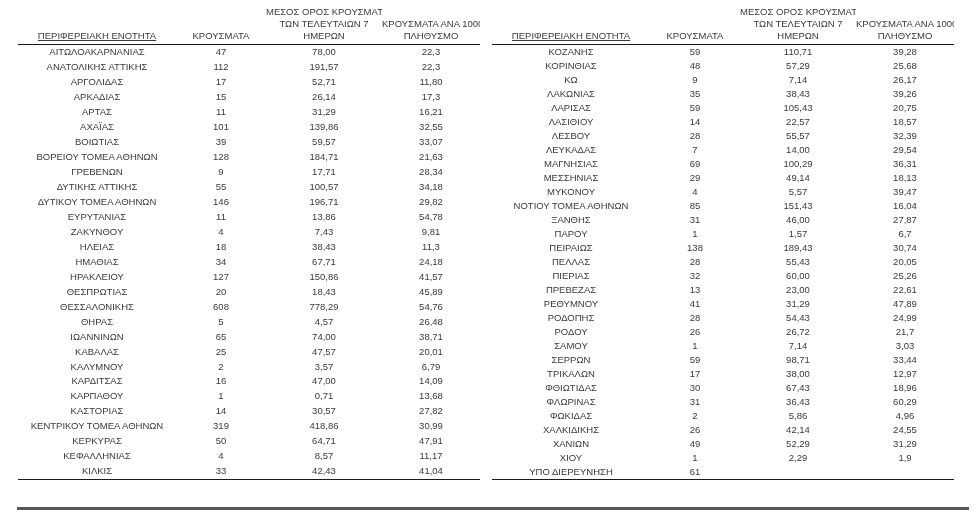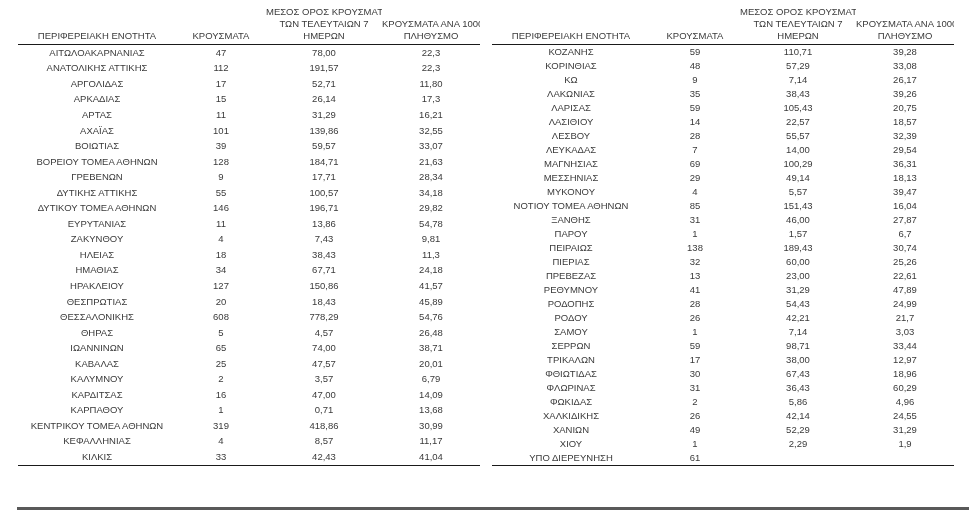--- a/index.html
+++ b/index.html
@@ -51,21 +51,21 @@
     padding-bottom: 2px;
   }
   table.dtable tbody td {
     height: 14px;
     line-height: 14px;
     vertical-align: middle;
   }
   table.dtable tbody tr:last-child td {
     border-bottom: 1.5px solid var(--border-color);
   }
-  .c-region  { width: 158px; }
+  .c-region  { width: 158px; text-decoration: underline; }
   .c-cases   { width: 90px; }
   .c-avg     { width: 116px; }
   .c-per     { width: 98px; }
   .bottom-rule {
     position: absolute;
     left: 17px;
     top: 507px;
     width: 952px;
     height: 3px;
     background: var(--rule-color);
@@ -233,24 +233,36 @@
             <td>47,00</td>
             <td>14,09</td>
           </tr>
           <tr>
             <td>ΚΑΡΠΑΘΟΥ</td>
             <td>1</td>
             <td>0,71</td>
             <td>13,68</td>
           </tr>
           <tr>
+            <td>ΚΑΣΤΟΡΙΑΣ</td>
+            <td>14</td>
+            <td>30,57</td>
+            <td>27,82</td>
+          </tr>
+          <tr>
             <td>ΚΕΝΤΡΙΚΟΥ ΤΟΜΕΑ ΑΘΗΝΩΝ</td>
             <td>319</td>
             <td>418,86</td>
             <td>30,99</td>
+          </tr>
+          <tr>
+            <td>ΚΕΡΚΥΡΑΣ</td>
+            <td>50</td>
+            <td>64,71</td>
+            <td>47,91</td>
           </tr>
           <tr>
             <td>ΚΕΦΑΛΛΗΝΙΑΣ</td>
             <td>4</td>
             <td>8,57</td>
             <td>11,17</td>
           </tr>
           <tr>
             <td>ΚΙΛΚΙΣ</td>
             <td>33</td>
@@ -280,21 +292,21 @@
           <tr>
             <td>ΚΟΖΑΝΗΣ</td>
             <td>59</td>
             <td>110,71</td>
             <td>39,28</td>
           </tr>
           <tr>
             <td>ΚΟΡΙΝΘΙΑΣ</td>
             <td>48</td>
             <td>57,29</td>
-            <td>33,08</td>
+            <td>25,68</td>
           </tr>
           <tr>
             <td>ΚΩ</td>
             <td>9</td>
             <td>7,14</td>
             <td>26,17</td>
           </tr>
           <tr>
             <td>ΛΑΚΩΝΙΑΣ</td>
             <td>35</td>
@@ -361,20 +373,26 @@
             <td>1,57</td>
             <td>6,7</td>
           </tr>
           <tr>
             <td>ΠΕΙΡΑΙΩΣ</td>
             <td>138</td>
             <td>189,43</td>
             <td>30,74</td>
           </tr>
           <tr>
+            <td>ΠΕΛΛΑΣ</td>
+            <td>28</td>
+            <td>55,43</td>
+            <td>20,05</td>
+          </tr>
+          <tr>
             <td>ΠΙΕΡΙΑΣ</td>
             <td>32</td>
             <td>60,00</td>
             <td>25,26</td>
           </tr>
           <tr>
             <td>ΠΡΕΒΕΖΑΣ</td>
             <td>13</td>
             <td>23,00</td>
             <td>22,61</td>
@@ -387,21 +405,21 @@
           </tr>
           <tr>
             <td>ΡΟΔΟΠΗΣ</td>
             <td>28</td>
             <td>54,43</td>
             <td>24,99</td>
           </tr>
           <tr>
             <td>ΡΟΔΟΥ</td>
             <td>26</td>
-            <td>42,21</td>
+            <td>26,72</td>
             <td>21,7</td>
           </tr>
           <tr>
             <td>ΣΑΜΟΥ</td>
             <td>1</td>
             <td>7,14</td>
             <td>3,03</td>
           </tr>
           <tr>
             <td>ΣΕΡΡΩΝ</td>

